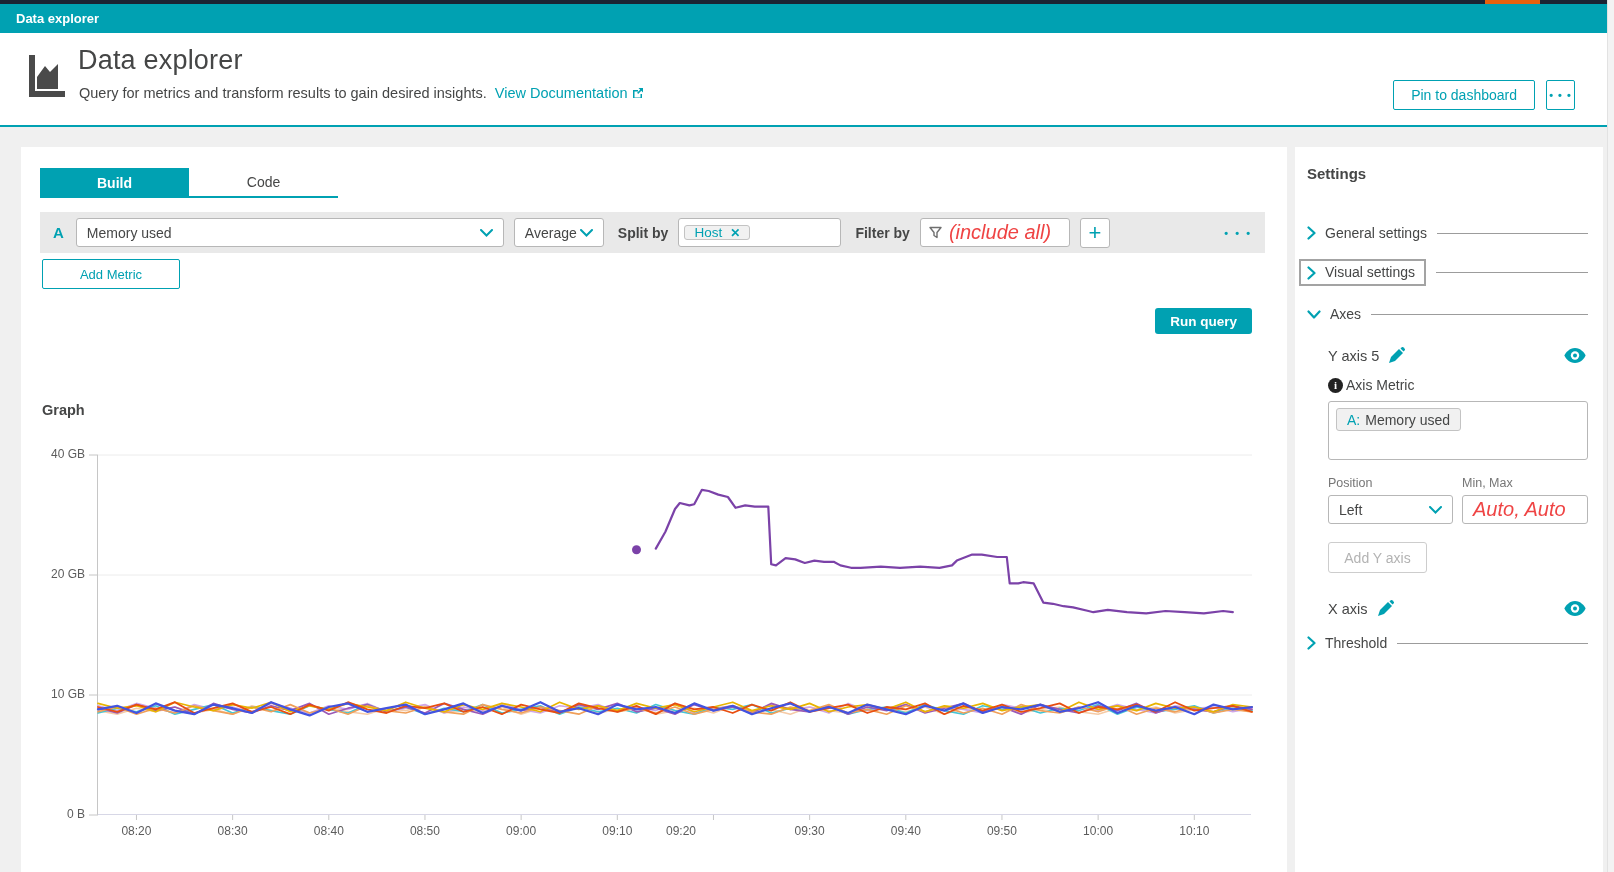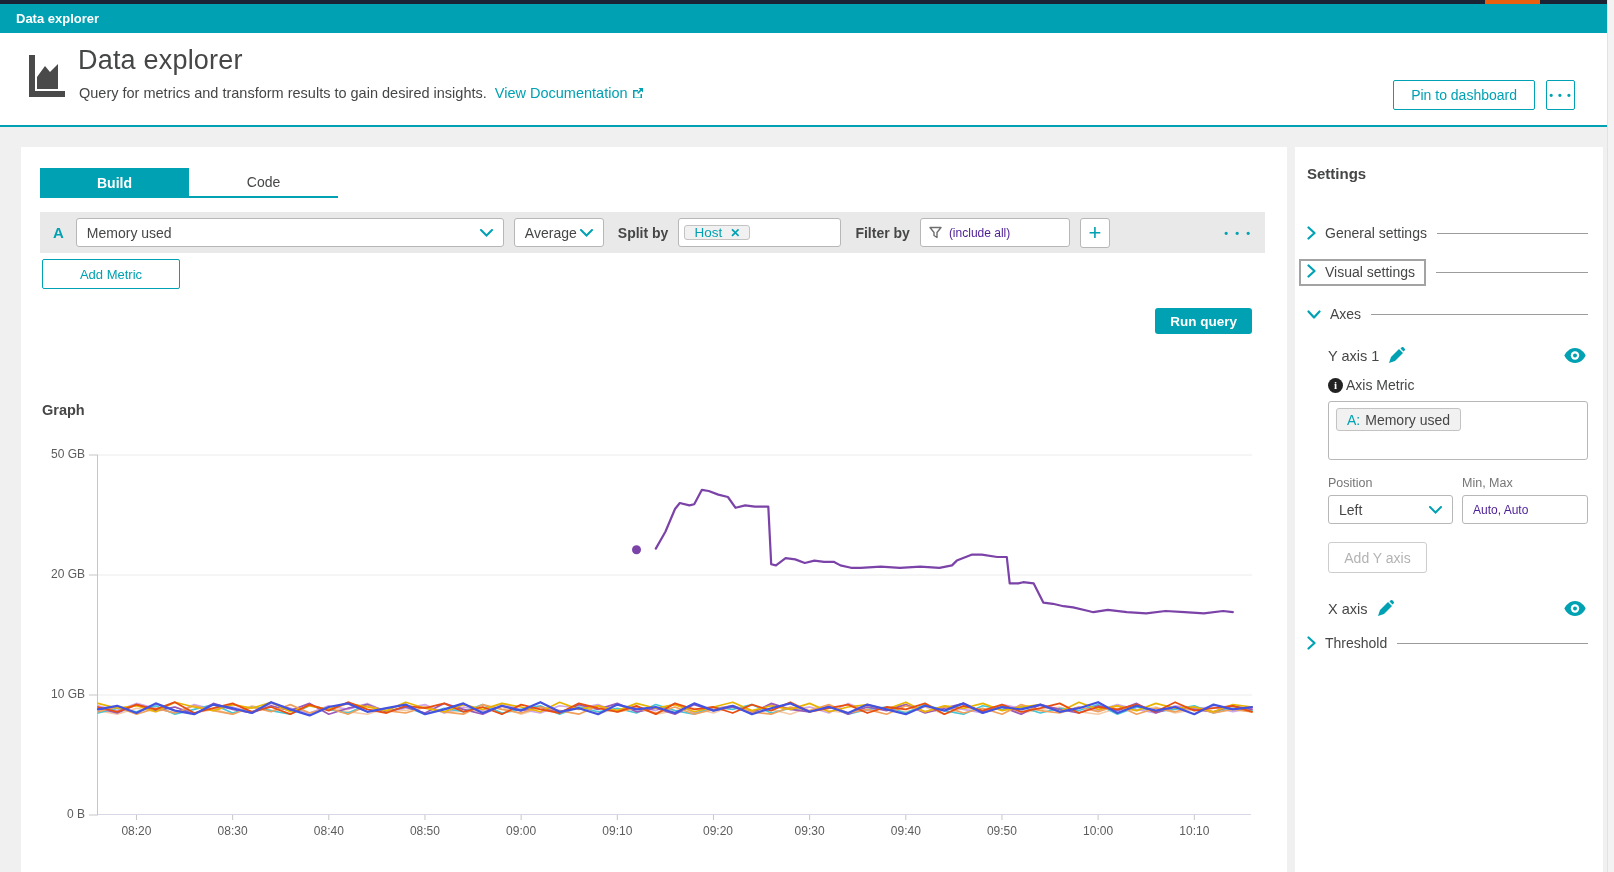--- a/index.html
+++ b/index.html
@@ -49,21 +49,21 @@
   .metric-select { width:428px; justify-content:space-between; }
   .agg-select { width:90px; justify-content:space-between; }
   .row-label { font-weight:bold; font-size:14px; margin-left:4px; }
   .split-input { width:163px; height:29px; background:#fff; border:1px solid #b7b7b7; border-radius:3px;
     display:flex; align-items:center; padding:0 5px; cursor:text; }
   .chip { background:#f1f1f1; border:1px solid #c3c3c3; border-radius:3px; height:15px;
     display:flex; align-items:center; padding:0 9px; gap:8px; font-size:13.5px; color:#00a1b2; }
   .chip .x { color:#00a1b2; font-size:12px; font-weight:bold; cursor:pointer; }
   .filter-input { width:150px; height:29px; background:#fff; border:1px solid #b7b7b7; border-radius:3px;
     display:flex; align-items:center; padding:0 8px; gap:7px; cursor:text; }
-  .placeholder { color:#4c1d95; font-size:12px; }
+  .placeholder { color:#ef4444; font-size:20px;font-style:italic; }
   .plus-btn { width:30px; height:30px; background:#fff; border:1px solid #b7b7b7; border-radius:3px;
     color:#00a1b2; font-size:22px; line-height:24px; text-align:center; cursor:pointer; }
   .row-ellipsis { margin-left:auto; color:#00a1b2; font-size:11px; font-weight:bold; letter-spacing:2px; cursor:pointer; }
 
   .add-metric { position:absolute; left:21px; top:112px; width:138px; height:30px; font-size:13px; }
   .run-query { position:absolute; right:35px; top:161px; height:26px; padding:0 15px; background:#00a1b2;
     color:#fff; font-size:13.5px; font-weight:bold; border:none; border-radius:3px;
     display:flex; align-items:center; cursor:pointer; }
 
   
@@ -72,21 +72,21 @@
     border-left:1px solid #c6c6c6; border-bottom:1px solid #d7d7e6; }
   .chart svg { overflow:visible; display:block; }
   .ylab { position:absolute; left:-13px; transform:translateX(-100%); font-size:12px; color:#5c5c5c; white-space:nowrap; }
   .xlab { position:absolute; top:369px; transform:translateX(-50%); font-size:12px; color:#5c5c5c; white-space:nowrap; }
 
   
   .s-title { font-size:15px; font-weight:bold; margin:4px 0 0 0; }
   .s-row { display:flex; align-items:center; margin-top:24px; }
   .s-row .lbl { font-size:14px; margin-left:9px; white-space:nowrap; }
   .s-row .rule { flex:1; border-top:1px solid #9c9c9c; margin-left:10px; }
-  .focus-box { display:flex; align-items:flex-start; border:2px solid #a3a3a3; padding:3px 9px 4px 6px; margin:-5px 0 -5px -8px; }
+  .focus-box { display:flex; align-items:flex-end; border:2px solid #a3a3a3; padding:3px 9px 4px 6px; margin:-5px 0 -5px -8px; }
   .axes-body { margin-left:21px; }
   .ax-row { display:flex; align-items:center; margin-top:25px; }
   .ax-row .axlbl { font-size:14.5px; }
   .ax-row .pencil { margin-left:9px; }
   .ax-row .eye { margin-left:auto; margin-right:2px; cursor:pointer; }
   .am-row { display:flex; align-items:center; margin-top:13px; }
   .info-ic { width:15px; height:15px; border-radius:50%; background:#222; color:#fff; font-size:11px; font-weight:bold;
     display:flex; align-items:center; justify-content:center; font-family:"Liberation Serif", serif; }
   .am-row .lbl2 { font-size:14px; margin-left:3px; }
   .metric-box { margin-top:8px; width:260px; height:59px; border:1px solid #b7b7b7; border-radius:3px; padding:6px 7px; }
@@ -207,30 +207,30 @@
           <polyline points="0.0,248.4 19.2,253.2 38.5,250.8 57.7,256.8 76.9,247.2 96.2,252.0 115.4,255.6 134.6,249.6 153.9,253.2 173.1,247.2 192.3,256.8 211.6,250.8 230.8,254.4 250.0,248.4 269.3,252.0 288.5,255.6 307.7,247.2 327.0,253.2 346.2,256.8 365.4,249.6 384.7,254.4 403.9,248.4 423.1,252.0 442.4,256.8 461.6,247.2 480.8,254.4 500.1,250.8 519.3,255.6 538.5,248.4 557.8,253.2 577.0,249.6 596.2,256.8 615.5,252.0 634.7,247.2 653.9,255.6 673.2,250.8 692.4,254.4 711.6,248.4 730.9,256.8 750.1,252.0 769.3,249.6 788.6,254.4 807.8,247.2 827.0,256.8 846.3,250.8 865.5,253.2 884.7,248.4 904.0,255.6 923.2,252.0 942.4,249.6 961.7,256.8 980.9,247.2 1000.1,254.4 1019.4,250.8 1038.6,255.6 1057.8,248.4 1077.1,253.2 1096.3,252.0 1115.5,256.8 1134.8,249.6 1154.0,252.0" fill="none" stroke="#e8b400" stroke-width="1.7" stroke-linejoin="round" stroke-linecap="round"></polyline>
           <polyline points="0.0,252.0 19.2,256.8 38.5,249.6 57.7,254.4 76.9,247.2 96.2,258.0 115.4,253.2 134.6,248.4 153.9,256.8 173.1,252.0 192.3,259.2 211.6,249.6 230.8,255.6 250.0,247.2 269.3,254.4 288.5,258.0 307.7,250.8 327.0,253.2 346.2,248.4 365.4,256.8 384.7,252.0 403.9,259.2 423.1,249.6 442.4,254.4 461.6,258.0 480.8,248.4 500.1,253.2 519.3,256.8 538.5,250.8 557.8,259.2 577.0,248.4 596.2,254.4 615.5,252.0 634.7,258.0 653.9,249.6 673.2,255.6 692.4,247.2 711.6,256.8 730.9,253.2 750.1,249.6 769.3,258.0 788.6,252.0 807.8,254.4 827.0,248.4 846.3,259.2 865.5,250.8 884.7,255.6 904.0,249.6 923.2,256.8 942.4,253.2 961.7,248.4 980.9,258.0 1000.1,252.0 1019.4,254.4 1038.6,249.6 1057.8,256.8 1077.1,247.2 1096.3,255.6 1115.5,253.2 1134.8,250.8 1154.0,256.8" fill="none" stroke="#e84e10" stroke-width="1.8" stroke-linejoin="round" stroke-linecap="round"></polyline>
           <polyline points="0.0,254.4 19.2,250.8 38.5,258.0 57.7,248.4 76.9,255.6 96.2,259.2 115.4,249.6 134.6,253.2 153.9,258.0 173.1,247.2 192.3,254.4 211.6,260.4 230.8,252.0 250.0,248.4 269.3,256.8 288.5,253.2 307.7,249.6 327.0,259.2 346.2,254.4 365.4,248.4 384.7,258.0 403.9,250.8 423.1,255.6 442.4,247.2 461.6,256.8 480.8,253.2 500.1,259.2 519.3,249.6 538.5,254.4 557.8,252.0 577.0,258.0 596.2,248.4 615.5,255.6 634.7,250.8 653.9,259.2 673.2,253.2 692.4,248.4 711.6,256.8 730.9,252.0 750.1,258.0 769.3,249.6 788.6,254.4 807.8,259.2 827.0,250.8 846.3,255.6 865.5,248.4 884.7,258.0 904.0,252.0 923.2,254.4 942.4,249.6 961.7,256.8 980.9,253.2 1000.1,247.2 1019.4,258.0 1038.6,250.8 1057.8,255.6 1077.1,252.0 1096.3,259.2 1115.5,249.6 1134.8,254.4 1154.0,252.0" fill="none" stroke="#4353e0" stroke-width="2.2" stroke-linejoin="round" stroke-linecap="round"></polyline>
           <polyline points="557.8,93.6 567.4,76.8 577.0,54.0 581.8,48.0 591.4,50.4 596.2,49.2 603.9,34.8 610.7,36.0 620.3,39.6 629.9,42.0 637.6,52.8 647.2,50.4 656.8,51.6 670.3,51.6 673.2,109.2 678.0,110.4 687.6,103.2 697.2,104.4 706.8,108.0 716.4,105.6 726.1,106.8 735.7,106.8 742.4,110.4 753.0,112.8 762.6,112.8 782.8,111.6 802.0,112.8 822.2,111.6 841.5,112.8 854.0,110.4 858.8,105.6 874.2,99.6 883.8,99.6 899.2,102.0 908.8,102.0 911.7,128.4 920.3,128.4 925.1,127.2 935.7,128.4 940.5,138.0 945.3,147.6 954.9,148.8 965.5,151.2 975.1,152.4 990.5,156.0 995.3,157.2 1009.8,154.8 1029.0,157.2 1048.2,158.4 1067.5,156.0 1086.7,157.2 1105.9,158.4 1125.1,156.0 1134.8,157.2" fill="none" stroke="#7b42a8" stroke-width="2.2" stroke-linejoin="round" stroke-linecap="round"></polyline>
           <circle cx="538.5" cy="94.8" r="4.5" fill="#7b42a8"></circle>
         </svg>
       <div id="ylabels">
           <span class="ylab" style="top: 352px;">0 B</span>
           <span class="ylab" style="top: 232px;">10 GB</span>
           <span class="ylab" style="top: 112px;">20 GB</span>
-          <span class="ylab" style="top: -8px;">50 GB</span>
+          <span class="ylab" style="top: -8px;">40 GB</span>
         </div>
       <div id="xlabels">
           <span class="xlab" style="left: 38.4667px;">08:20</span>
           <span class="xlab" style="left: 134.633px;">08:30</span>
           <span class="xlab" style="left: 230.8px;">08:40</span>
           <span class="xlab" style="left: 326.967px;">08:50</span>
           <span class="xlab" style="left: 423.133px;">09:00</span>
           <span class="xlab" style="left: 519.3px;">09:10</span>
-          <span class="xlab" style="left: 620px; text-align: center;">09:20</span>
+          <span class="xlab" style="left: 583px; text-align: center;">09:20</span>
           <span class="xlab" style="left: 711.633px;">09:30</span>
           <span class="xlab" style="left: 807.8px;">09:40</span>
           <span class="xlab" style="left: 903.967px;">09:50</span>
           <span class="xlab" style="left: 1000.13px;">10:00</span>
           <span class="xlab" style="left: 1096.3px;">10:10</span>
         </div>
     </div>
   </div>
 
   <div class="settings-panel">
@@ -257,21 +257,21 @@
     <div class="s-row" style="margin-top:25px;">
       <svg width="14" height="9" viewBox="0 0 14 9">
           <path d="M1.5 1.5 l5.5 6 5.5-6" fill="none" stroke="#00a1b2" stroke-width="2.2" stroke-linecap="round" stroke-linejoin="round"></path>
         </svg>
       <span class="lbl">Axes</span>
       <span class="rule"></span>
     </div>
 
     <div class="axes-body">
       <div class="ax-row">
-        <span class="axlbl">Y axis 1</span>
+        <span class="axlbl">Y axis 5</span>
         <svg class="pencil" width="17" height="17" viewBox="0 0 17 17">
             <path d="M1 16 l2-6 8-8 4 4 -8 8 z" fill="#00a1b2"></path>
             <path d="M12.5 1.5 l3 3 1-1 a1.5 1.5 0 0 0 0-2.1 l-0.9-0.9 a1.5 1.5 0 0 0-2.1 0 z" fill="#00a1b2"></path>
           </svg>
         <svg class="eye" width="22" height="15" viewBox="0 0 22 15">
             <path d="M11 0 C5.5 0 1.6 4.5 0.5 7.5 1.6 10.5 5.5 15 11 15 c5.5 0 9.4-4.5 10.5-7.5 C20.4 4.5 16.5 0 11 0 z" fill="#00a1b2"></path>
             <circle cx="11" cy="7.5" r="4.2" fill="#fff"></circle>
             <circle cx="11" cy="7.5" r="2" fill="#00a1b2"></circle>
           </svg>
       </div>

